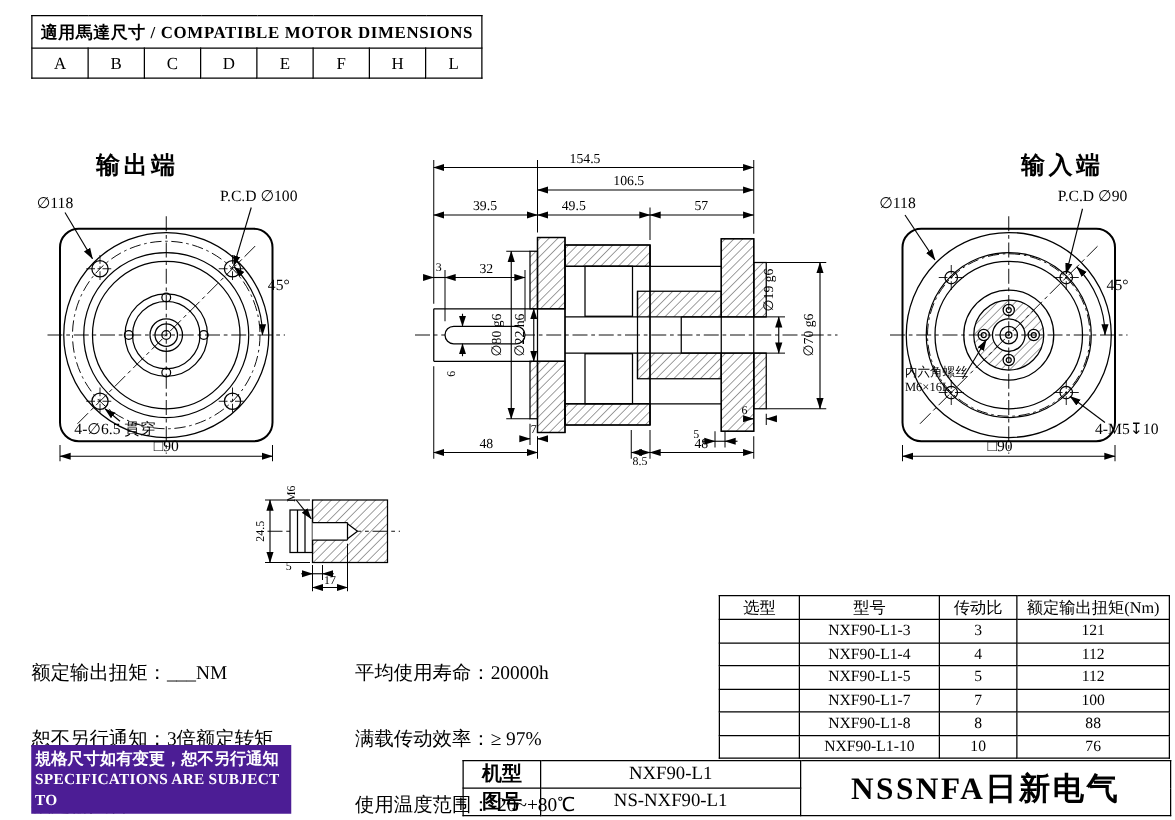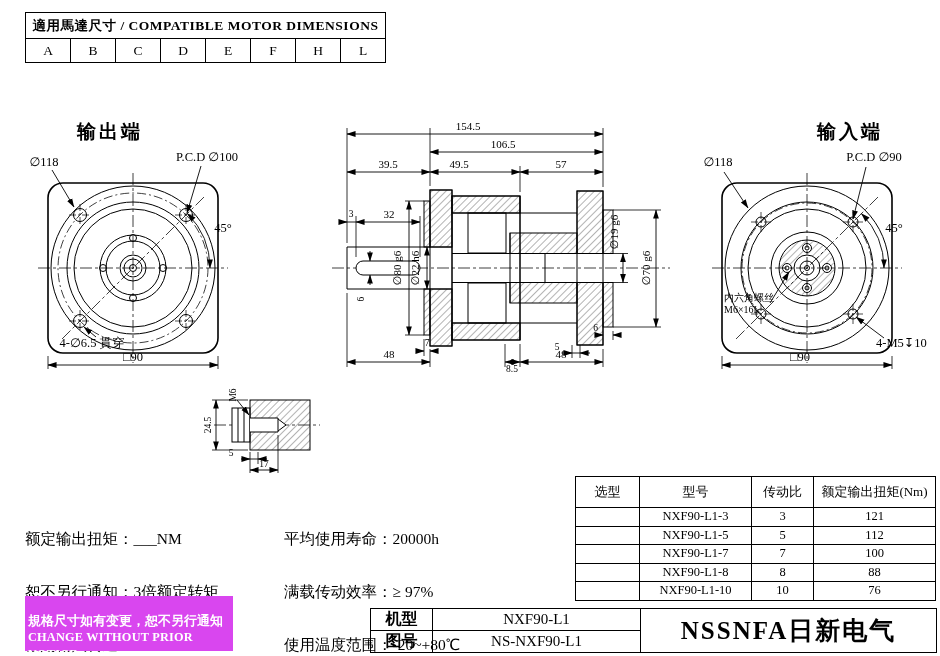--- a/index.html
+++ b/index.html
@@ -34,28 +34,28 @@
 
   .view-title { position:absolute; font-size:19px; font-weight:bold; letter-spacing:3px; }
   .vt-out { left:77px;  top:119px;font-family:Liberation Mono, monospace; }
   .vt-in  { left:770px; top:119px;margin-left:47px; }
 
   .specs-col { position:absolute; top:494px; font-size:15.5px; line-height:17.8px; white-space:pre; }
   .specs-left  { left:25px; }
   .specs-right { left:284px; }
 
   .notice { position:absolute; left:25px; top:596px; width:208px; height:55px;
-            background:#d946ef; color:#fff; font-weight:bold; padding:16px 3px; }
+            background:#4c1d95; color:#fff; font-weight:bold; padding:2px 3px; }
   .notice .n-cn { font-size:13px;   line-height:17px; }
   .notice .n-en { font-size:12.3px; line-height:16.5px; letter-spacing:.2px; }
 
   .sel-table { position:absolute; left:575px; top:476px; }
   .sel-table th, .sel-table td { border:1.4px solid #000; text-align:center;
             font-weight:normal; font-size:13px; }
-  .sel-table th { height:31px; }
+  .sel-table th { height:19px; }
   .sel-table td { height:18.5px; font-size:12.5px; }
   .sel-table .c0 { width:64px; } .sel-table .c1 { width:112px; }
   .sel-table .c2 { width:62px; } .sel-table .c3 { width:122px; }
 
   .title-block { position:absolute; left:370px; top:608px; }
   .title-block td { border:1.8px solid #000; text-align:center; }
   .tb-label   { width:62px;  height:22px; font-weight:bold; font-size:16px; }
   .tb-value   { width:208px; font-size:15px; }
   .tb-company { width:296px; font-size:25px; font-weight:bold; letter-spacing:2px; }
 </style>
@@ -349,39 +349,46 @@
 <div class="specs-col specs-right">
   <div>平均使用寿命：20000h</div>
   <div>满载传动效率：≥ 97%</div>
   <div>使用温度范围：-20~+80℃</div>
   
   
 </div>
 
 <div class="notice">
   <div class="n-cn">規格尺寸如有变更，恕不另行通知</div>
+  <div class="n-en">SPECIFICATIONS ARE SUBJECT TO</div>
   <div class="n-en">CHANGE WITHOUT PRIOR NOTICE</div>
 </div>
 
 <table class="sel-table">
   <tbody>
       <tr>
     <th class="c0">选型</th>
     <th class="c1">型号</th>
     <th class="c2">传动比</th>
     <th class="c3">额定输出扭矩(Nm)</th>
   </tr>
   <tr>
     <td class="c0"></td>
     <td class="c1">NXF90-L1-3</td>
     <td class="c2">3</td>
     <td class="c3">121</td>
   </tr>
   <tr>
     <td class="c0"></td>
+    <td class="c1">NXF90-L1-4</td>
+    <td class="c2">4</td>
+    <td class="c3">112</td>
+  </tr>
+  <tr>
+    <td class="c0"></td>
     <td class="c1">NXF90-L1-5</td>
     <td class="c2">5</td>
     <td class="c3">112</td>
   </tr>
   <tr>
     <td class="c0"></td>
     <td class="c1">NXF90-L1-7</td>
     <td class="c2">7</td>
     <td class="c3">100</td>
   </tr>

